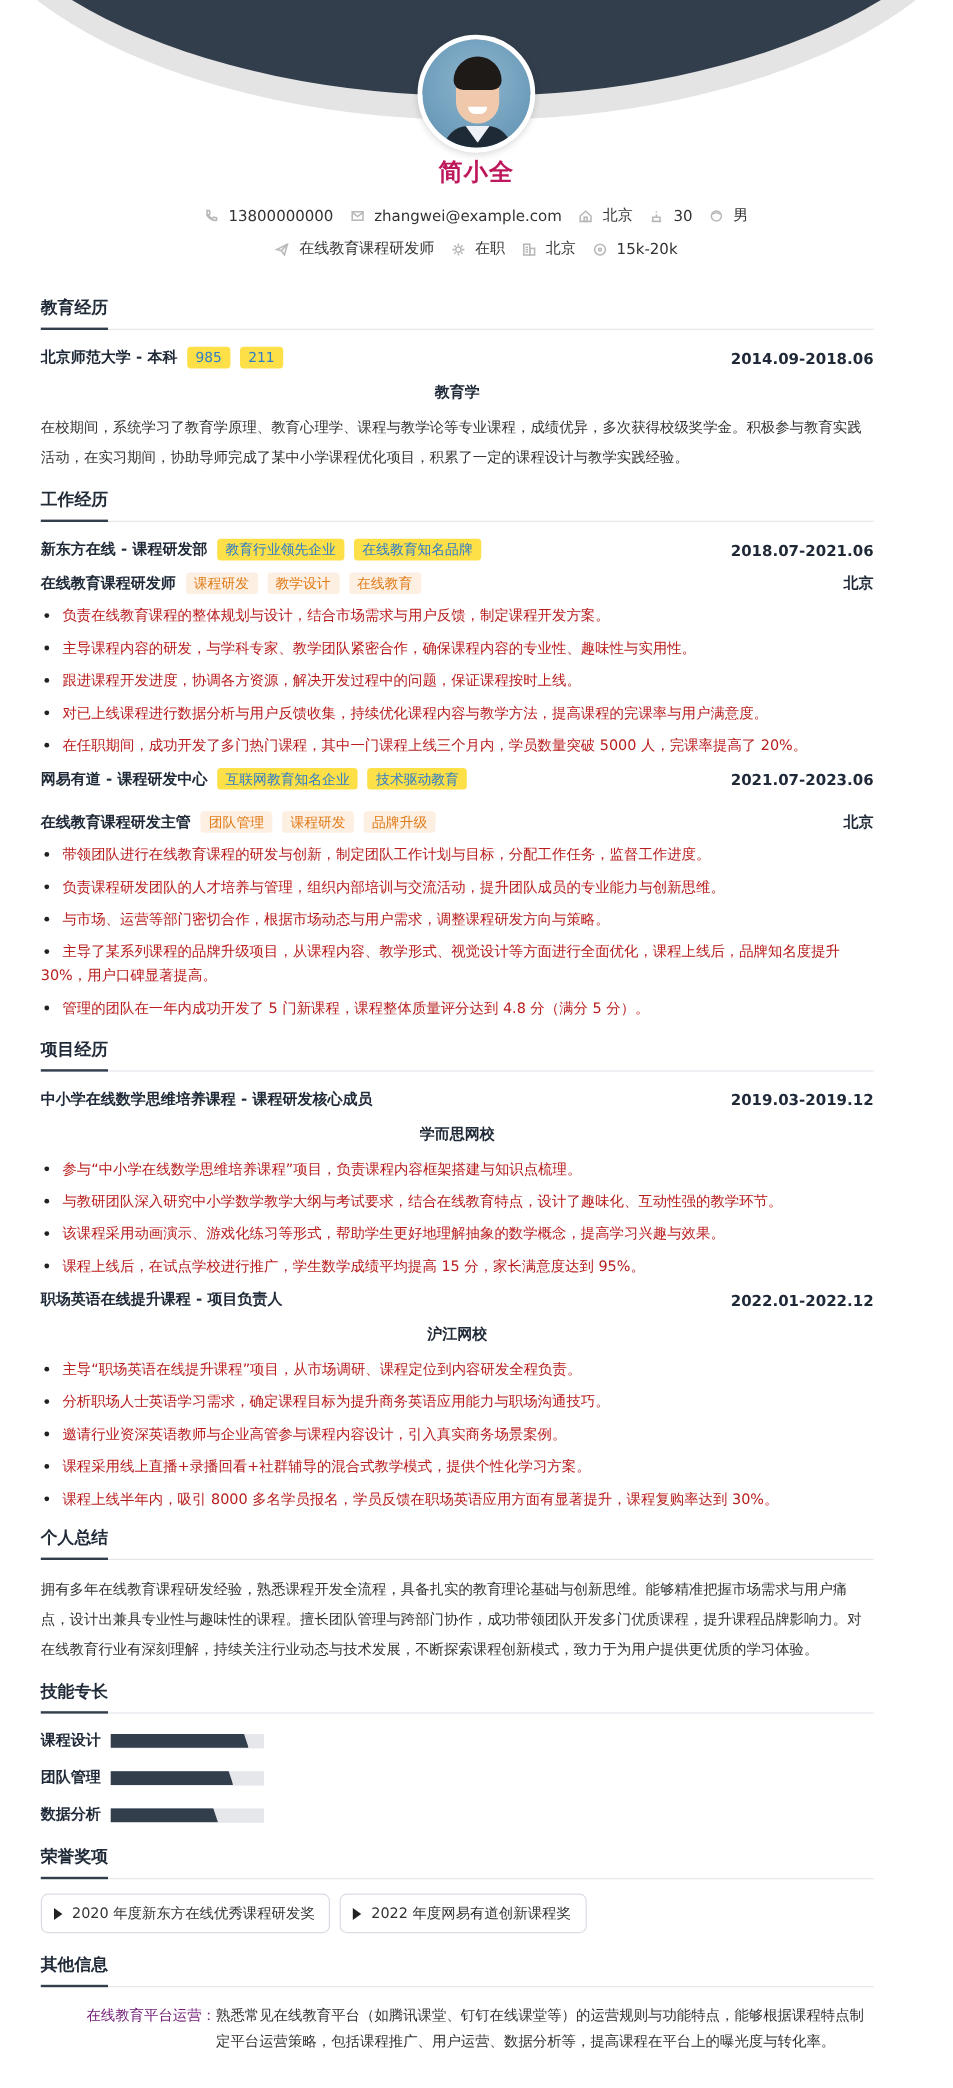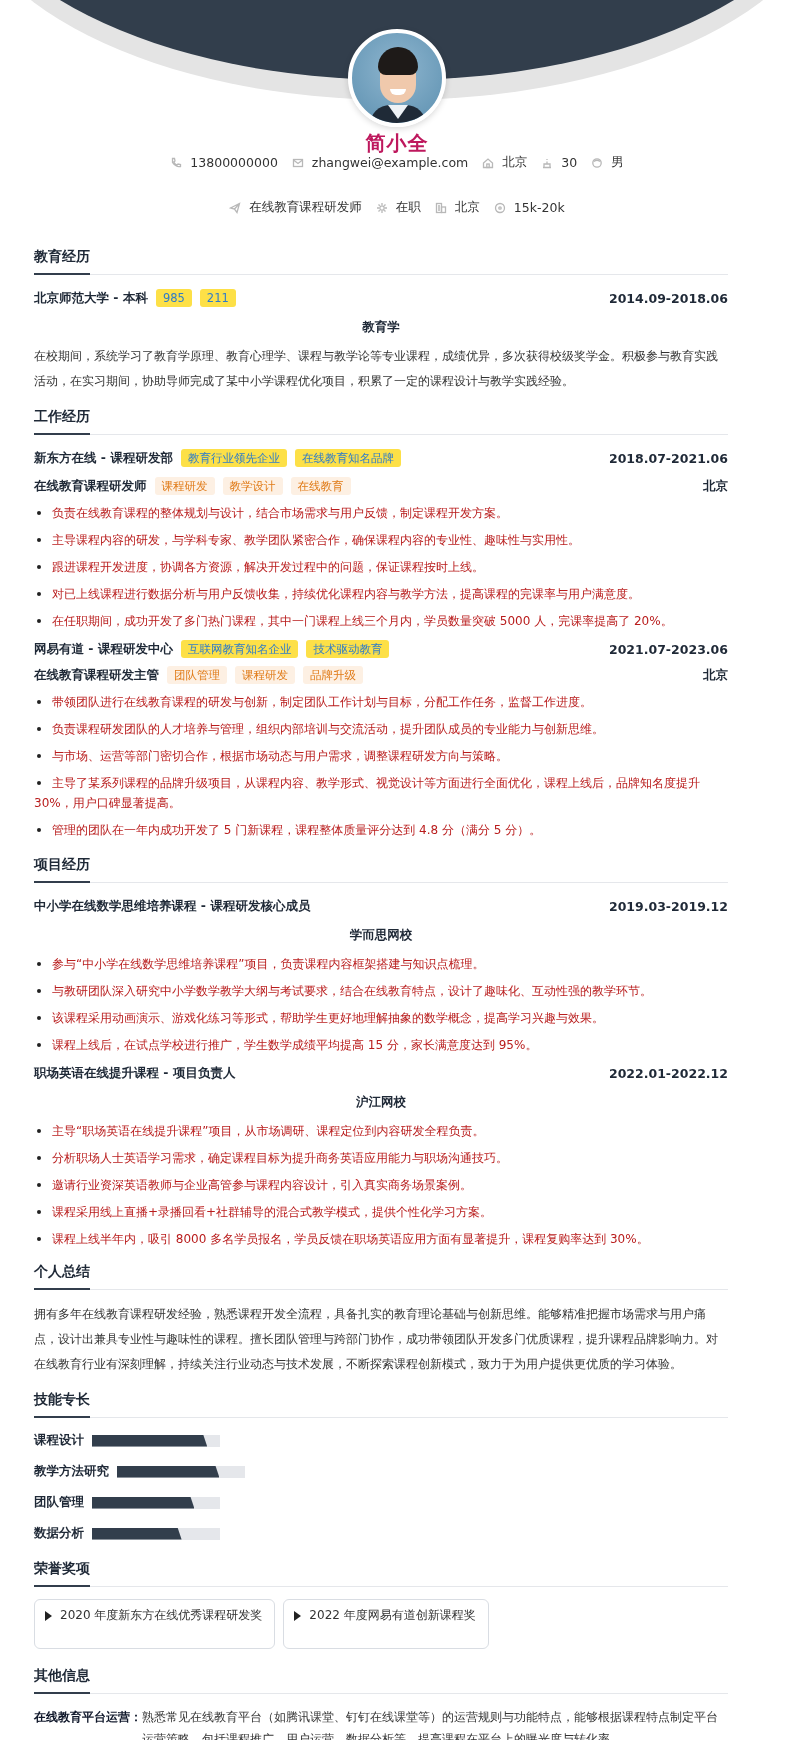--- a/index.html
+++ b/index.html
@@ -13,21 +13,21 @@
   .avatar { position: absolute; left: 348px; top: 29px; width: 98px; height: 98px; border-radius: 50%; border: 4px solid #ffffff; background: radial-gradient(circle at 50% 40%, #8fb6cf 0%, #6b9bb9 70%, #5c8aa8 100%); box-shadow: 0 2px 6px rgba(0,0,0,0.15); overflow: hidden; }
   .avatar .hair { position: absolute; left: 26px; top: 14px; width: 40px; height: 28px; background: #1e1a18; border-radius: 20px 20px 8px 8px; }
   .avatar .face { position: absolute; left: 28px; top: 24px; width: 36px; height: 46px; background: #f0c9ac; border-radius: 16px 16px 20px 20px; }
   .avatar .smile { position: absolute; left: 38px; top: 56px; width: 16px; height: 6px; background: #fff; border-radius: 0 0 8px 8px; }
   .avatar .shirt { position: absolute; left: 18px; top: 72px; width: 56px; height: 30px; background: #1f2a37; border-radius: 20px 20px 0 0; }
   .avatar .collar { position: absolute; left: 36px; top: 72px; width: 20px; height: 14px; background: #eef2f6; clip-path: polygon(0 0,100% 0,50% 100%); }
 
   .name { position: absolute; top: 130px; left: 0; width: 794px; text-align: center; font-size: 20px; font-weight: bold; color: #be185d; letter-spacing: 1px; }
 
   .contact-row { position: absolute; left: 0; width: 794px; display: flex; justify-content: center; align-items: center; gap: 14px; font-size: 12.5px; color: #333; }
-  .contact-row.r1 { top: 154px; }
+  .contact-row.r1 { top: 171px; }
   .contact-row.r2 { top: 199px; }
   .ci { display: flex; align-items: center; gap: 8px; }
   .ci .ico { width: 12px; height: 12px; color: #b5b5b5; display: inline-flex; align-items: center; justify-content: center; font-size: 11px; }
   .ico svg { width: 12px; height: 12px; stroke: #b8b8b8; fill: none; stroke-width: 1.3; }
 
   
   .content { position: absolute; top: 248px; left: 34px; width: 694px; }
   .section { margin-bottom: 14px; }
   .sec-title { position: relative; font-size: 14px; font-weight: bold; color: #1f2937; padding-bottom: 8px; border-bottom: 1px solid #e5e7eb; margin-bottom: 12px; }
   .sec-title::after { content: ""; position: absolute; left: 0; bottom: -1px; width: 56px; height: 2px; background: #323e4c; }
@@ -50,26 +50,26 @@
 
   
   .skills { display: grid; grid-template-columns: 1fr; row-gap: 14px; column-gap: 20px; padding-top: 2px; }
   .skill { display: flex; align-items: center; gap: 8px; font-size: 12.5px; font-weight: bold; color: #1f2937; }
   .bar { position: relative; width: 128px; height: 12px; background: #e5e7eb; }
   .bar .fill { position: absolute; left: 0; top: 0; height: 12px; background: #323e4c; clip-path: polygon(0 0, 100% 0, calc(100% - 0px) 0, calc(100% - 5px) 100%, 0 100%); }
   .bar .fill { clip-path: polygon(0 0, calc(100% - 4px) 0, 100% 100%, 0 100%); }
 
   
   .awards { display: flex; gap: 8px; }
-  .award { display: flex; align-items: center; gap: 8px; border: 1px solid #d9dde3; border-radius: 6px; padding: 7px 12px 24px 10px; font-size: 12px; color: #333; background: #fff; justify-content: space-between; }
+  .award { display: flex; align-items: center; gap: 8px; border: 1px solid #d9dde3; border-radius: 6px; padding: 7px 12px 7px 10px; font-size: 12px; color: #333; background: #fff; justify-content: space-between; }
   .award .tri { width: 0; height: 0; border-top: 5px solid transparent; border-bottom: 5px solid transparent; border-left: 7px solid #222; }
 
   
   .other { display: flex; font-size: 12px; line-height: 22px; color: #333; }
-  .other .k { font-weight: bold; white-space: nowrap; color: #0f172a; }
+  .other .k { font-weight: normal; white-space: nowrap; color: #701a75; margin-left: 38px; }
   .other .v { flex: 1; }
 </style>
 </head>
 <body>
 
 <div class="page">
   <div class="header-band"></div>
   <div class="header-dark"></div>
 
   <div class="avatar">
@@ -217,21 +217,21 @@
 
       <div class="entry">
         <div class="row">
           <div class="left">
             <span>网易有道 - 课程研发中心</span>
             <span class="tag blue">互联网教育知名企业</span>
             <span class="tag blue">技术驱动教育</span>
           </div>
           <div class="right">2021.07-2023.06</div>
         </div>
-        <div class="row" style="margin-top:4px;">
+        <div class="row" style="margin-top:14px;">
           <div class="left">
             <span>在线教育课程研发主管</span>
             <span class="tag orange">团队管理</span>
             <span class="tag orange">课程研发</span>
             <span class="tag orange">品牌升级</span>
           </div>
           <div class="right">北京</div>
         </div>
         <ul class="bullets" style="margin-top:6px;">
           <li>带领团队进行在线教育课程的研发与创新，制定团队工作计划与目标，分配工作任务，监督工作进度。</li>
@@ -288,26 +288,20 @@
     <div class="section" style="margin-top:12px;">
       <div class="sec-title">技能专长</div>
       <div class="skills">
         <div class="skill">
           <span>课程设计</span>
           <div class="bar">
               <div class="fill" style="width:90%"></div>
             </div>
         </div>
         <div class="skill">
-          <span>教学方法研究</span>
-          <div class="bar">
-              <div class="fill" style="width:80%"></div>
-            </div>
-        </div>
-        <div class="skill">
           <span>团队管理</span>
           <div class="bar">
               <div class="fill" style="width:80%"></div>
             </div>
         </div>
         <div class="skill">
           <span>数据分析</span>
           <div class="bar">
               <div class="fill" style="width:70%"></div>
             </div>

